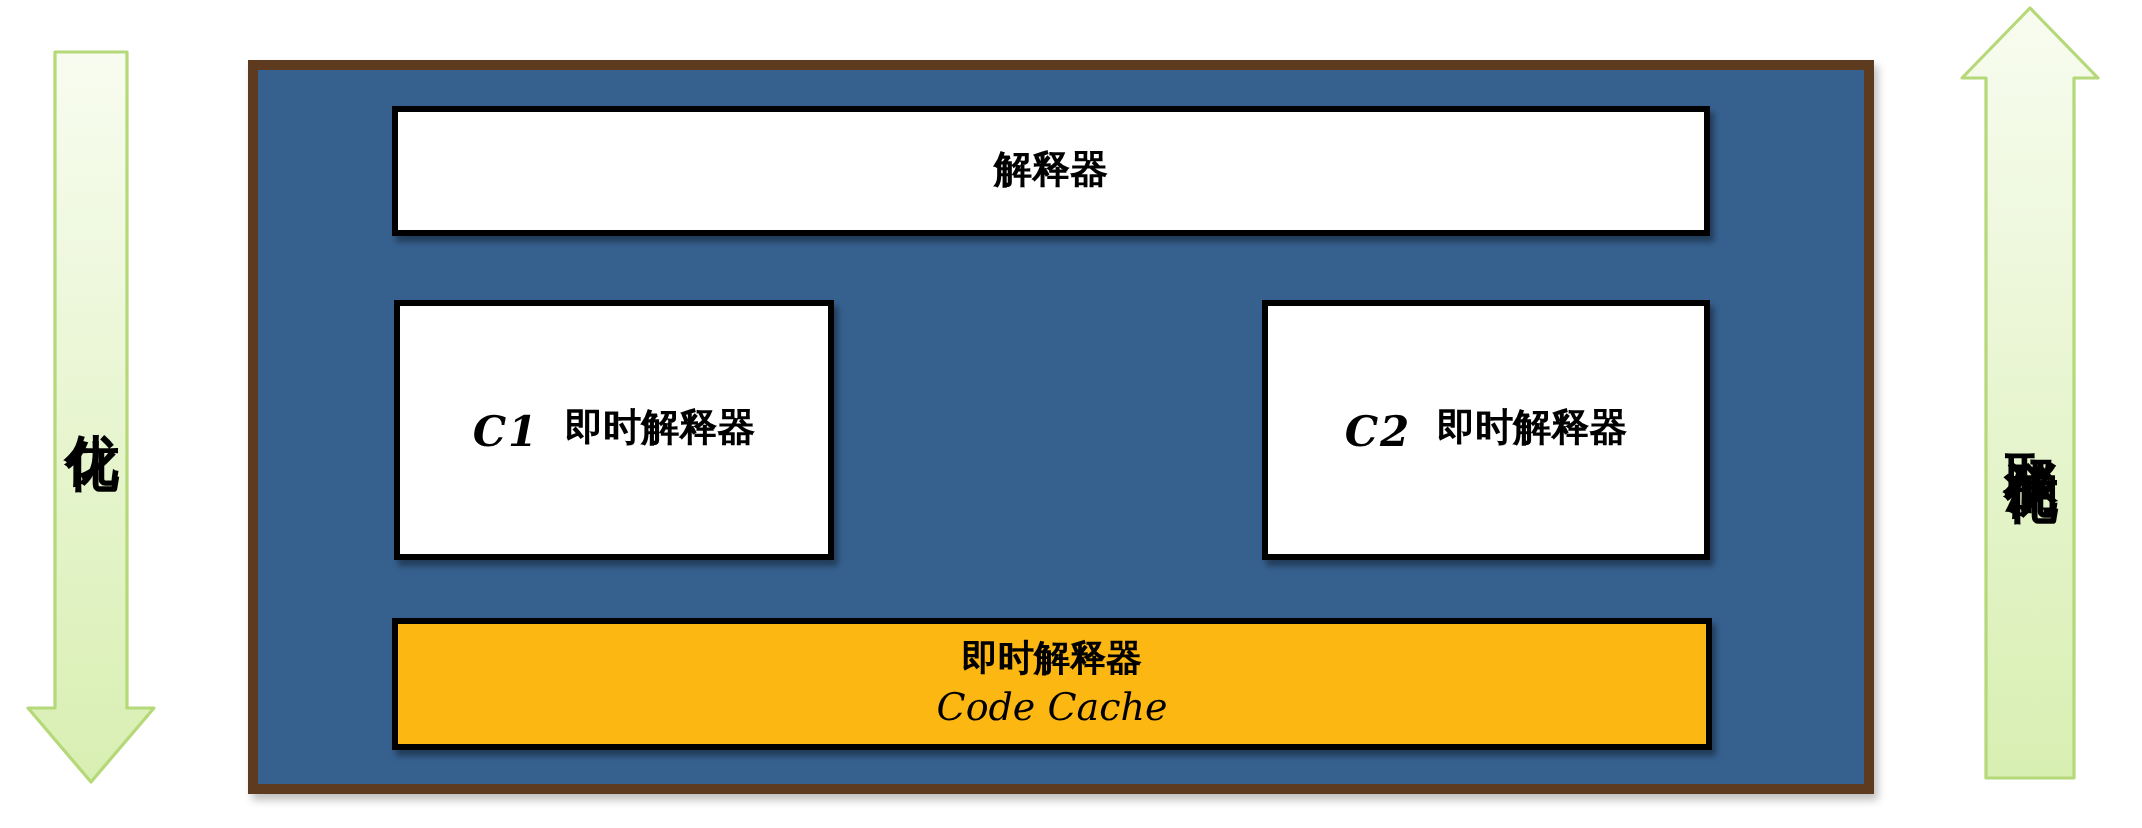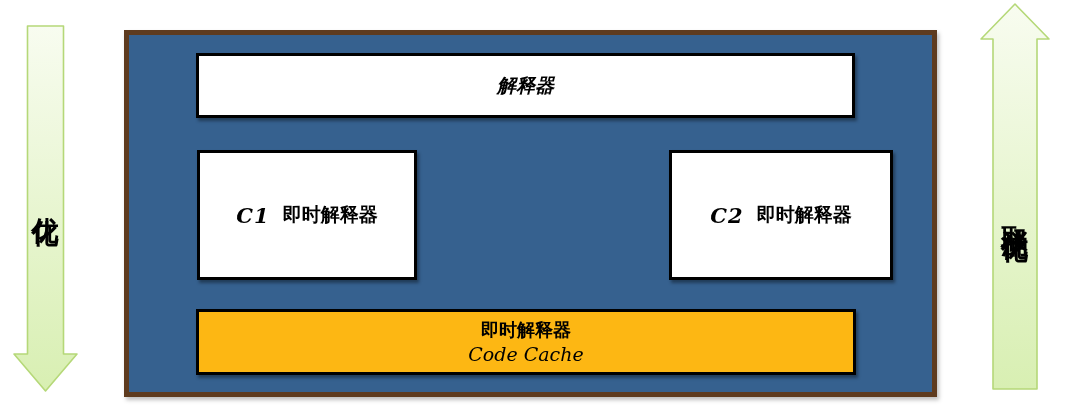--- a/index.html
+++ b/index.html
@@ -40,23 +40,23 @@
     border:5px solid var(--container-border);
     box-shadow:2px 3px 4px rgba(0,0,0,0.25);
   }
   .inner-box{
     position:absolute;box-sizing:border-box;background:#ffffff;
     border:3px solid var(--box-border);
     box-shadow:2px 3px 3px rgba(0,0,0,0.38);
     display:flex;align-items:center;justify-content:center;
     color:#000;
   }
-  .interpreter-box{left:67px;top:18px;width:659px;height:65px;font-style:italic;}
+  .interpreter-box{left:67px;top:18px;width:659px;height:65px;}
   .c1-box{left:68px;top:115px;width:220px;height:130px;}
-  .c2-box{left:502px;top:115px;width:224px;height:130px;margin-left:38px;}
+  .c2-box{left:502px;top:115px;width:224px;height:130px;}
   .cache-box{
     left:67px;top:274px;width:660px;height:66px;
     background:var(--code-cache-fill);flex-direction:column;
   }
   .box-label-zh{font-size:19px;font-weight:700;line-height:1.25;}
   .script-text{
     font-family:"DejaVu Serif","Liberation Serif",cursive;
     font-style:italic;font-weight:700;font-size:21px;letter-spacing:1px;
   }
   .cache-en{

